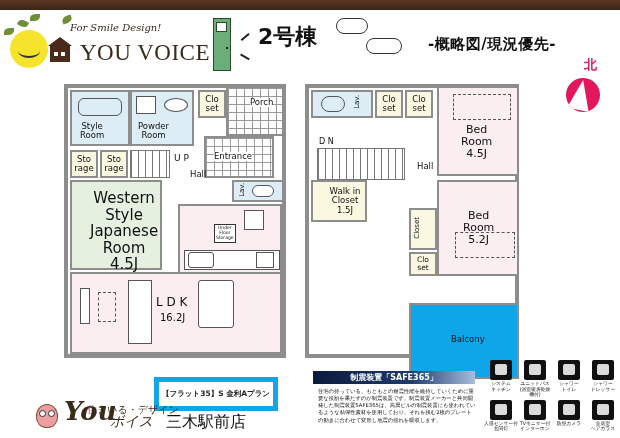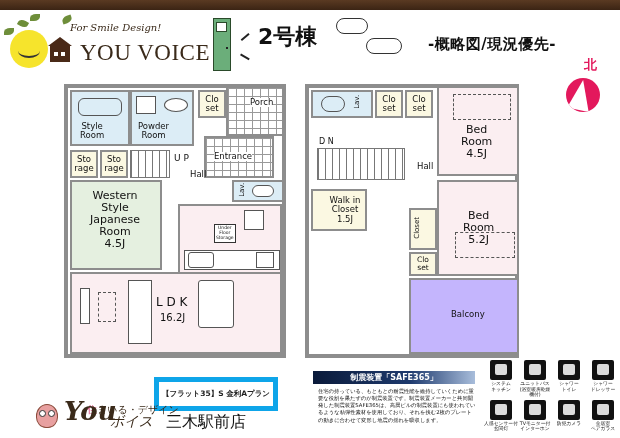--- a/index.html
+++ b/index.html
@@ -31,21 +31,21 @@
   .compass { left: 566px; top: 78px; width: 34px; height: 34px; border-radius: 50%; background: #e3185c; overflow: hidden; }
   .compass .tri { position: absolute; left: 4px; top: 2px; width: 0; height: 0; border-left: 10px solid transparent; border-right: 12px solid transparent; border-bottom: 30px solid #fff; transform: rotate(12deg); }
   .north { left: 584px; top: 56px; font-weight: bold; font-size: 13px; color: #e3185c; }
 
   .plan { background: #fff; border: 4px solid #8d8d8d; }
   .room { position: absolute; border: 2.5px solid #8d8d8d; display: flex; align-items: center; justify-content: center; text-align: center; font-size: 8.5px; line-height: 1.1; color: #111; }
   .blue { background: #dcedf6; }
   .cream { background: #fbf8e2; }
   .pink { background: #fbeef1; }
   .green { background: #e5f0e0; }
-  .white { background: #c4b5fd; }
+  .white { background: #0ea5e9; margin-top: 25px; }
   .tile { background-color: #fff; background-image: linear-gradient(#999 1px, transparent 1px), linear-gradient(90deg, #999 1px, transparent 1px); background-size: 8px 8px; }
   .stairs { background-color: #fff; background-image: linear-gradient(90deg, #777 1px, transparent 1px); background-size: 7px 100%; }
   .lbl { position: absolute; font-size: 8.5px; color: #111; text-align: center; line-height: 1.1; }
   .big { font-size: 11px; }
   .furn { position: absolute; border: 1px solid #555; background: #fff; }
   .dash { position: absolute; border: 1px dashed #555; }
 
   .plan-label { left: 154px; top: 377px; width: 124px; height: 34px; border: 5px solid #0ea5e9; font-size: 7.5px; font-weight: bold; display: flex; align-items: center; justify-content: center; background: #fff; }
 
   .owl { left: 36px; top: 404px; width: 22px; height: 24px; border-radius: 50% 50% 45% 45%; background: #e8a0a0; border: 1.5px solid #8a4a3a; }
@@ -122,21 +122,21 @@
   <div class="room cream" style="left:32px;top:62px;width:28px;height:28px;white-space:pre-line;">Sto
 rage</div>
   <div class="abs stairs" style="left:62px;top:62px;width:40px;height:28px;border:1px solid #777;"></div>
   <span class="lbl" style="left:106px;top:66px;font-size:9px;">U P</span>
   <span class="lbl" style="left:122px;top:82px;">Hall</span>
   <div class="room blue" style="left:164px;top:92px;width:52px;height:22px;">
     <span class="lbl" style="left:2px;top:4px;transform:rotate(-90deg);font-size:7px;">Lav.</span>
     <div class="furn" style="left:18px;top:3px;width:22px;height:12px;border-radius:6px;"></div>
   </div>
   <div class="room green" style="left:2px;top:92px;width:92px;height:90px;">
-    <span class="lbl big" style="left:18px;top:8px;white-space:pre-line;font-size:11px;">Western
+    <span class="lbl big" style="left:18px;top:8px;white-space:pre-line;font-size:15px;">Western
 Style
 Japanese
 Room
 4.5J</span>
   </div>
   <div class="room pink" style="left:2px;top:184px;width:212px;height:82px;">
     <div class="furn" style="left:8px;top:14px;width:10px;height:36px;"></div>
     <div class="dash" style="left:26px;top:18px;width:18px;height:30px;"></div>
     <div class="furn" style="left:56px;top:6px;width:24px;height:64px;"></div>
     <span class="lbl" style="left:84px;top:22px;font-size:12px;">L D K</span>
@@ -165,21 +165,21 @@
 set</div>
   <div class="room pink" style="left:128px;top:-2px;width:82px;height:90px;">
     <div class="dash" style="left:14px;top:6px;width:58px;height:26px;"></div>
     <span class="lbl big" style="left:22px;top:36px;white-space:pre-line;">Bed
 Room
 4.5J</span>
   </div>
   <span class="lbl" style="left:10px;top:50px;font-size:8px;">D N</span>
   <div class="abs stairs" style="left:8px;top:60px;width:88px;height:32px;border:1px solid #777;"></div>
   <span class="lbl" style="left:108px;top:74px;">Hall</span>
-  <div class="room cream" style="left:2px;top:101px;width:56px;height:42px;white-space:pre-line;padding-left:12px;">Walk in
+  <div class="room cream" style="left:2px;top:92px;width:56px;height:42px;white-space:pre-line;padding-left:12px;">Walk in
 Closet
 1.5J</div>
   <div class="room cream" style="left:100px;top:120px;width:28px;height:42px;">
     <span class="lbl" style="left:-4px;top:14px;transform:rotate(-90deg);font-size:7px;">Closet</span>
   </div>
   <div class="room cream" style="left:100px;top:164px;width:28px;height:24px;white-space:pre-line;font-size:7.5px;">Clo
 set</div>
   <div class="room pink" style="left:128px;top:92px;width:82px;height:96px;">
     <div class="dash" style="left:16px;top:50px;width:60px;height:26px;"></div>
     <span class="lbl big" style="left:24px;top:28px;white-space:pre-line;">Bed

